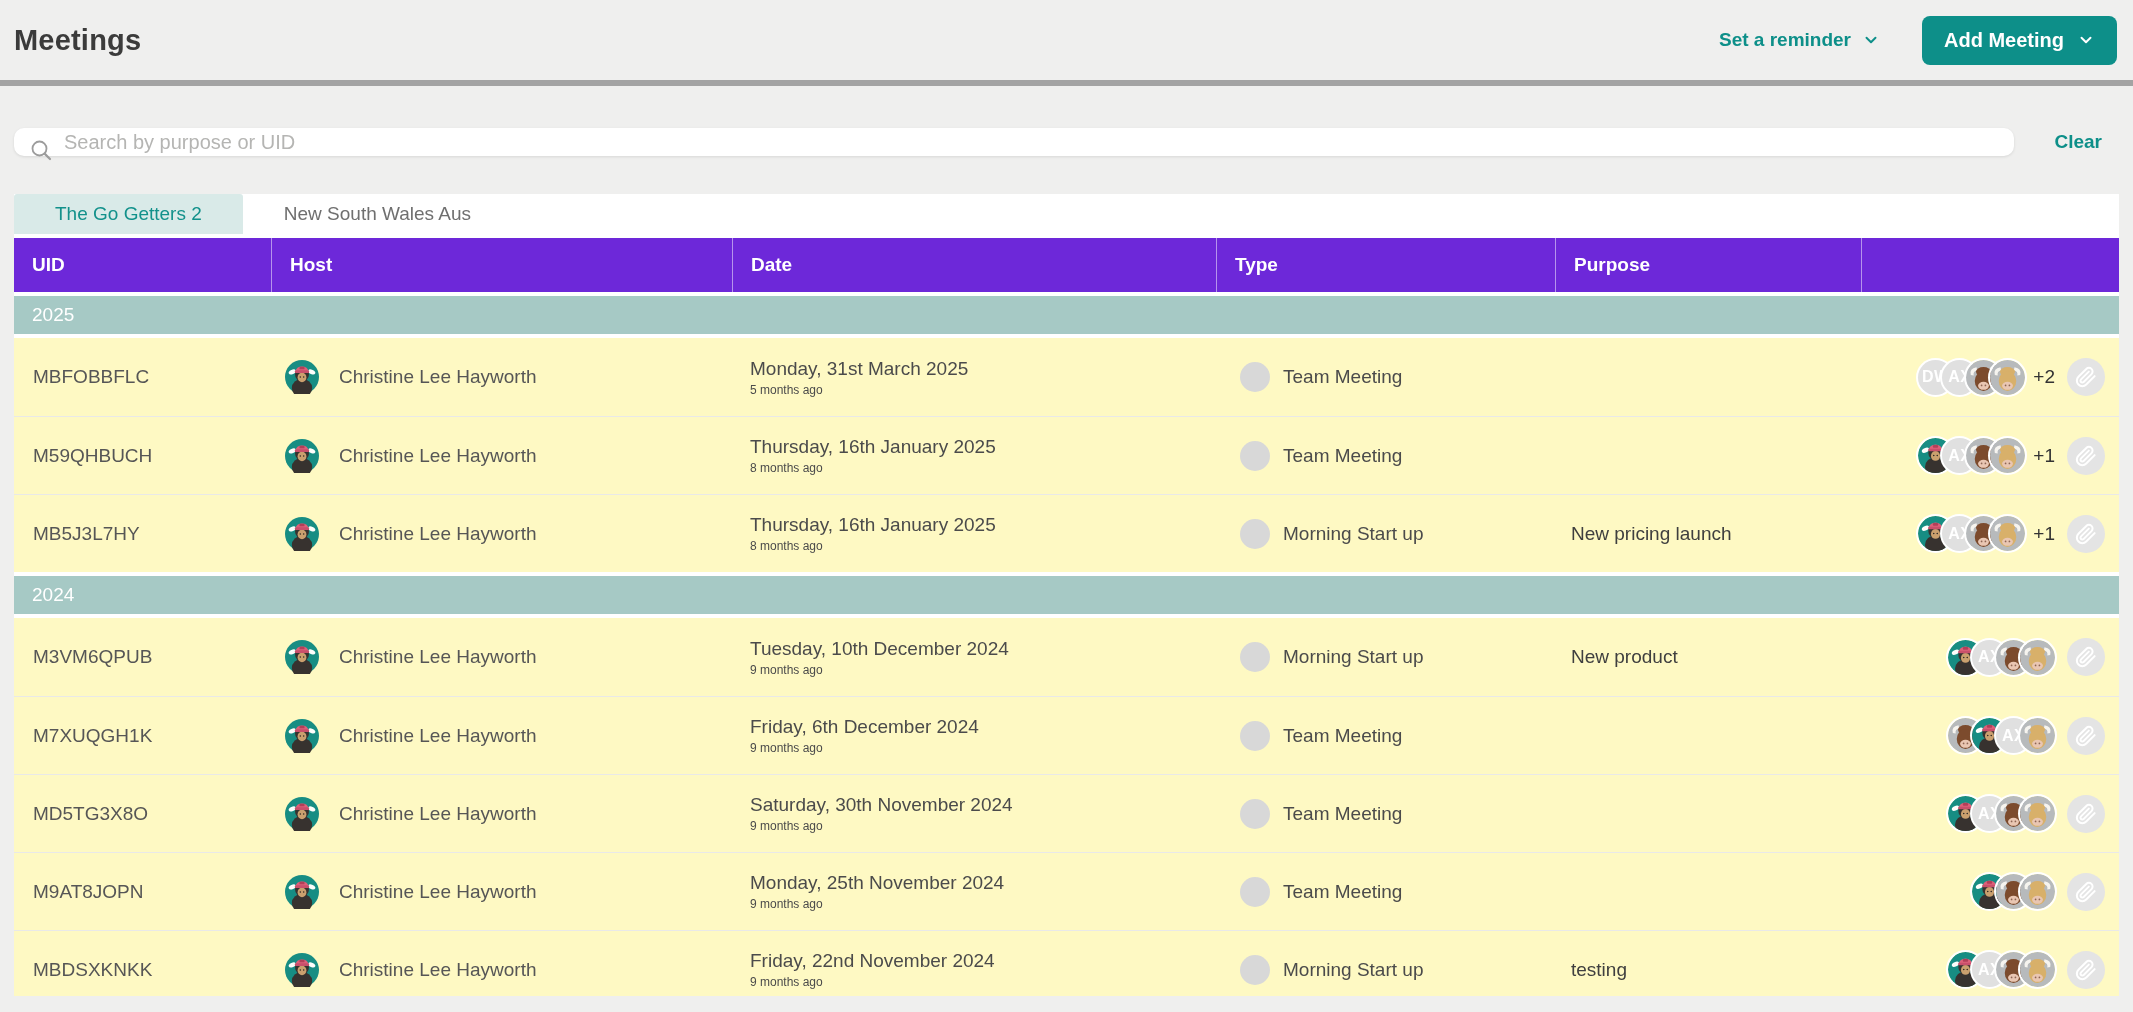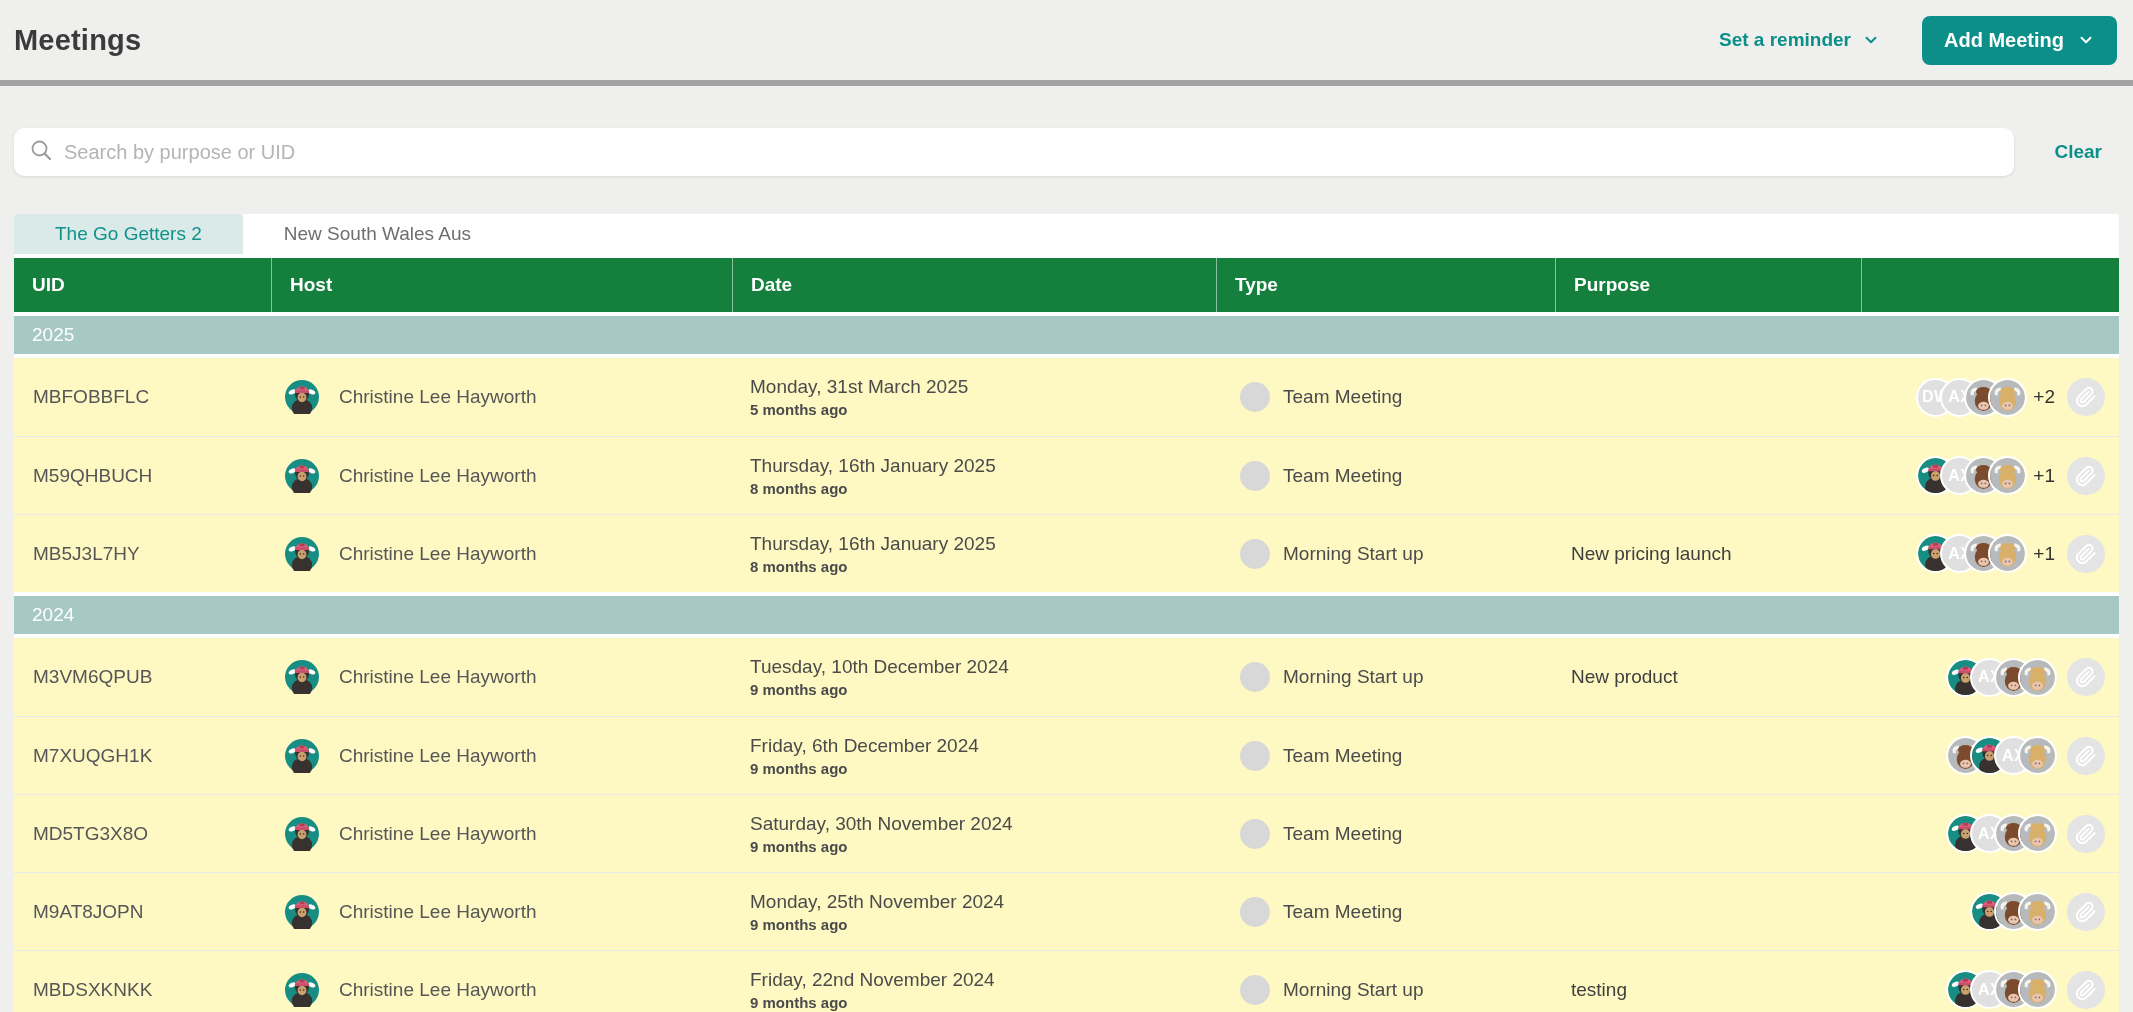--- a/index.html
+++ b/index.html
@@ -13,55 +13,55 @@
   .top-right { display:flex; align-items:center; gap:42px; }
   .reminder-link { color:#0d8f89; font-weight:bold; font-size:19px; display:flex;
                    align-items:center; gap:11px; cursor:pointer; }
   .add-btn { background:#0d8f89; color:#fff; border:none; border-radius:8px; height:49px;
              padding:0 22px; font-size:20px; font-weight:bold; display:flex; align-items:center;
              gap:13px; cursor:pointer; font-family:inherit; }
 
   
   .search-row { display:flex; align-items:center; padding:42px 0 38px 14px; }
   .search-wrap { position:relative; flex:1; }
-  .search-input { width:100%; height:48px; border:none; border-radius:10px; background:#fff;
+  .search-input { width:100%; height:28px; border:none; border-radius:10px; background:#fff;
                   padding:0 34px 0 50px; font-size:20px; color:#555;
                   box-shadow:0 1px 3px rgba(0,0,0,.10); font-family:inherit; }
   .search-input::placeholder { color:#b5b5b3; }
   .search-icon { position:absolute; left:15px; top:10px; width:24px; height:24px; }
   .clear-link { color:#0d8f89; font-weight:bold; font-size:19px; margin:0 31px 0 40px; cursor:pointer; }
 
   
   .panel { margin:0 14px; background:#fff; height:802px; overflow:hidden; }
   .tabs { display:flex; height:40px; }
   .tab { display:flex; align-items:center; padding:0 41px; font-size:19px; color:#6f6f6f;
          cursor:pointer; white-space:nowrap; }
   .tab.active { background:#d9eae8; color:#12918b; border-radius:3px 3px 0 0; }
 
   
   .grid-cols { display:grid; grid-template-columns:257px 461px 484px 339px 306px auto; }
-  .thead { height:54px; background:#15803d; margin-top:4px; }
+  .thead { height:54px; background:#6d28d9; margin-top:4px; }
   .th { color:#fff; font-weight:bold; font-size:19px; display:flex; align-items:center;
         padding-left:18px; height:100%; border-left:1px solid rgba(255,255,255,.5); }
   .th:first-child { border-left:none; }
 
   .band { height:38px; background:#a6c9c5; color:#fff; font-weight:normal; font-size:19px;
           display:flex; align-items:center; padding-left:18px; margin:4px 0; }
 
   .row { height:78px; align-items:center; background:#fef9c3; cursor:pointer; }
   .row + .row { border-top:1px solid #e9e9e8; }
 
   .c-uid { padding-left:19px; font-size:19px; color:#565656; }
   .c-host { display:flex; align-items:center; gap:20px; padding-left:14px;
             font-size:19px; color:#565656; }
   .host-avatar { width:34px; height:34px; flex:0 0 auto; }
   .host-avatar svg { width:34px; height:34px; display:block; }
   .c-date { padding-left:18px; }
   .date-main { font-size:19px; color:#4b4b4b; }
-  .date-ago { font-size:15px; font-weight:bold; color:#4b4b4b; margin-top:3px; }
+  .date-ago { font-size:12px; font-weight:normal; color:#4b4b4b; margin-top:3px; }
   .c-type { display:flex; align-items:center; gap:13px; padding-left:24px;
             font-size:19px; color:#4b4b4b; }
   .type-dot { width:30px; height:30px; border-radius:50%; background:#d8d8d8; flex:0 0 auto; }
   .c-purpose { padding-left:16px; font-size:19px; color:#3f3f3f; }
   .c-people { display:flex; align-items:center; justify-content:flex-end; padding-right:14px; }
   .avatars { display:flex; }
   .avatar { width:35px; height:35px; border-radius:50%; flex:0 0 auto; }
   .avatar + .avatar { margin-left:-11px; }
   .avatar.initials { background:#e0e0e0; color:#fff; font-weight:bold; font-size:16px;
                      display:flex; align-items:center; justify-content:center;

